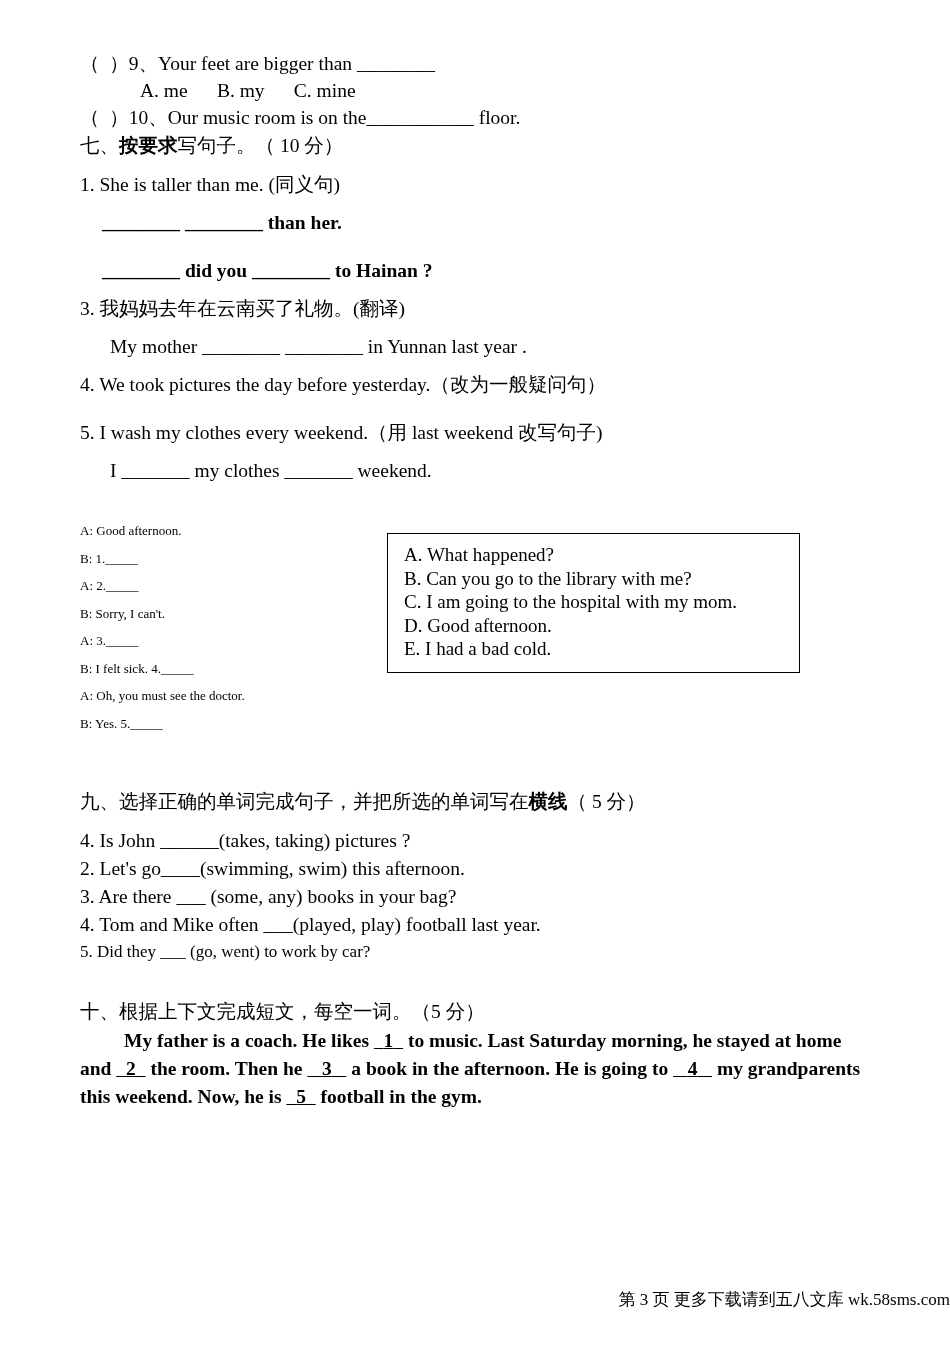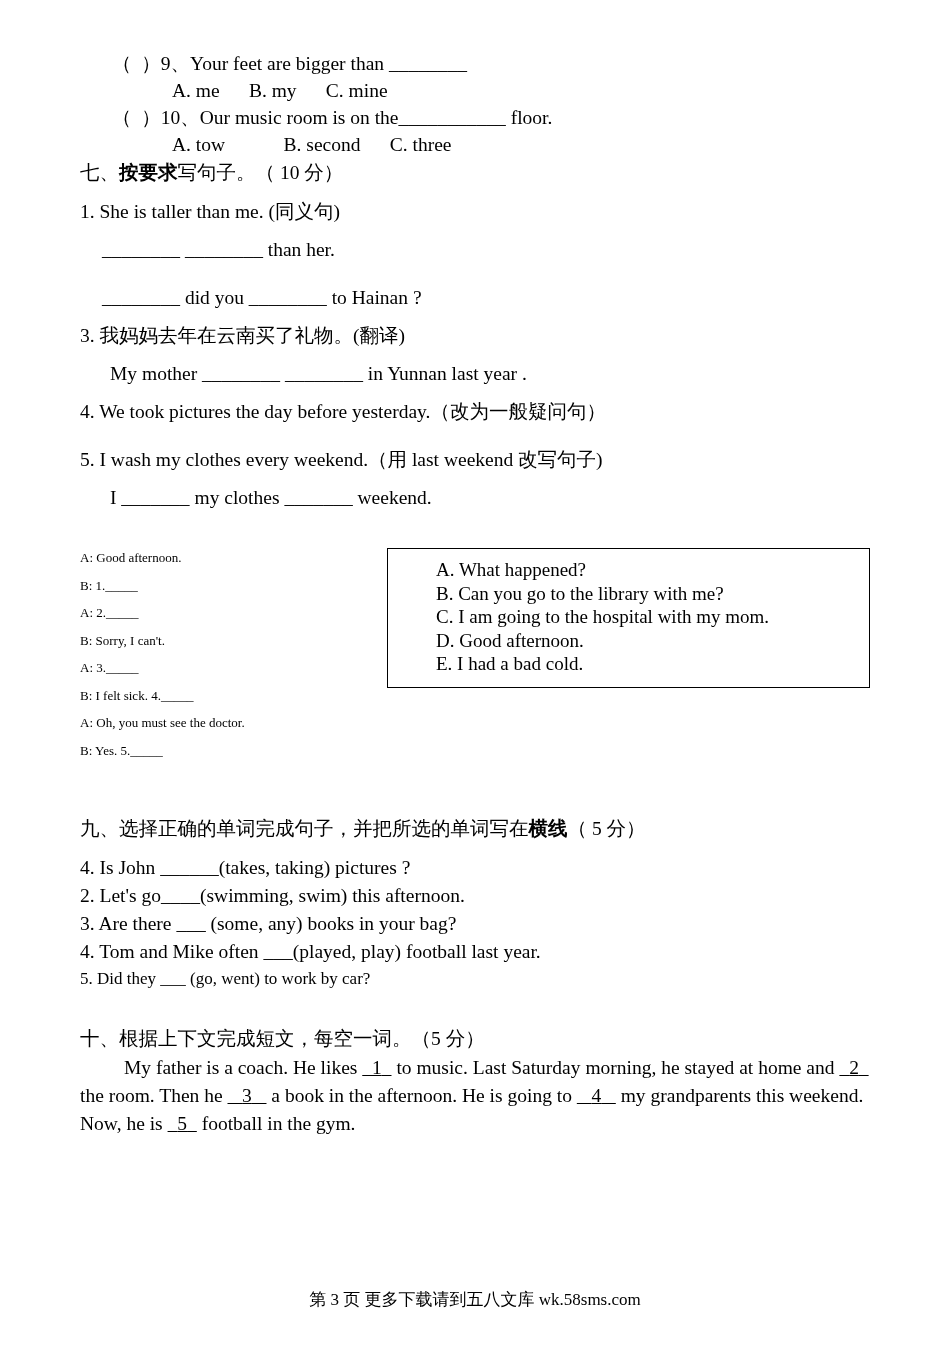--- a/index.html
+++ b/index.html
@@ -19,24 +19,23 @@
     left: 0; top: 0;
     width: 950px;
     height: 1350px;
     box-sizing: border-box;
     padding: 50px 78px 0 80px;
   }
   .line {
     font-size: 19.5px;
     line-height: 27px;
     white-space: pre-wrap;
-    margin-left: 32px;
   }
   .indent-1 { padding-left: 60px; }
-  .indent-2 { padding-left: 22px; }
+  .indent-2 { padding-left: 22px; font-weight: bold; }
   .indent-3 { padding-left: 30px; }
   .sect-head {
     font-size: 19.5px;
     line-height: 30px;
     margin-top: 0;
   }
   .bold { font-weight: bold; }
   .underline { text-decoration: underline; }
   .gap-s { height: 10px; }
   .gap-l { height: 32px; }
@@ -44,62 +43,62 @@
   .dialog-wrap {
     position: relative;
   }
   .dialog-lines {
     font-size: 13px;
     line-height: 27.5px;
   }
   .choice-box {
     position: absolute;
     left: 307px;
-    top: 4px;
-    width: 483px;
+    top: 16px;
+    width: 413px;
     border: 1.5px solid #000;
     box-sizing: border-box;
     padding: 9px 16px 11px 16px;
   }
   .choice-box .line { line-height: 23.5px; font-size: 19px; }
 
   .small-line {
     font-size: 17px;
     line-height: 26px;
   }
   .q-line {
     font-size: 19.5px;
     line-height: 28px;
   }
   .para {
     font-size: 19.5px;
     line-height: 28px;
+    font-weight: bold;
   }
   .blank-u {
     text-decoration: underline;
   }
   .footer {
     position: absolute;
     left: 0;
     right: 0;
     top: 1288px;
-    text-align: center;
+    text-align: right;
     font-size: 17px;
     font-family: "Liberation Serif", serif;
   }
 </style>
 </head>
 <body>
 
 <div class="page">
 
   <div class="line">（  ）9、Your feet are bigger than ________</div>
   <div class="line indent-1">A. me      B. my      C. mine</div>
   <div class="line">（  ）10、Our music room is on the___________ floor.</div>
-  <div class="line indent-1">A. tow            B. second      C. three</div>
 
   <div class="sect-head"><span>七、</span><span class="bold">按要求</span><span>写句子。（      10 分）</span></div>
 
   <div class="gap-s"></div>
   <div class="q-line">1. She is taller than me. (同义句)</div>
   <div class="gap-s"></div>
   <div class="q-line indent-2">________ ________ than her.</div>
   <div class="gap-s"></div>
   <div class="gap-s"></div>
   <div class="q-line indent-2">________ did you ________ to Hainan ?</div>

